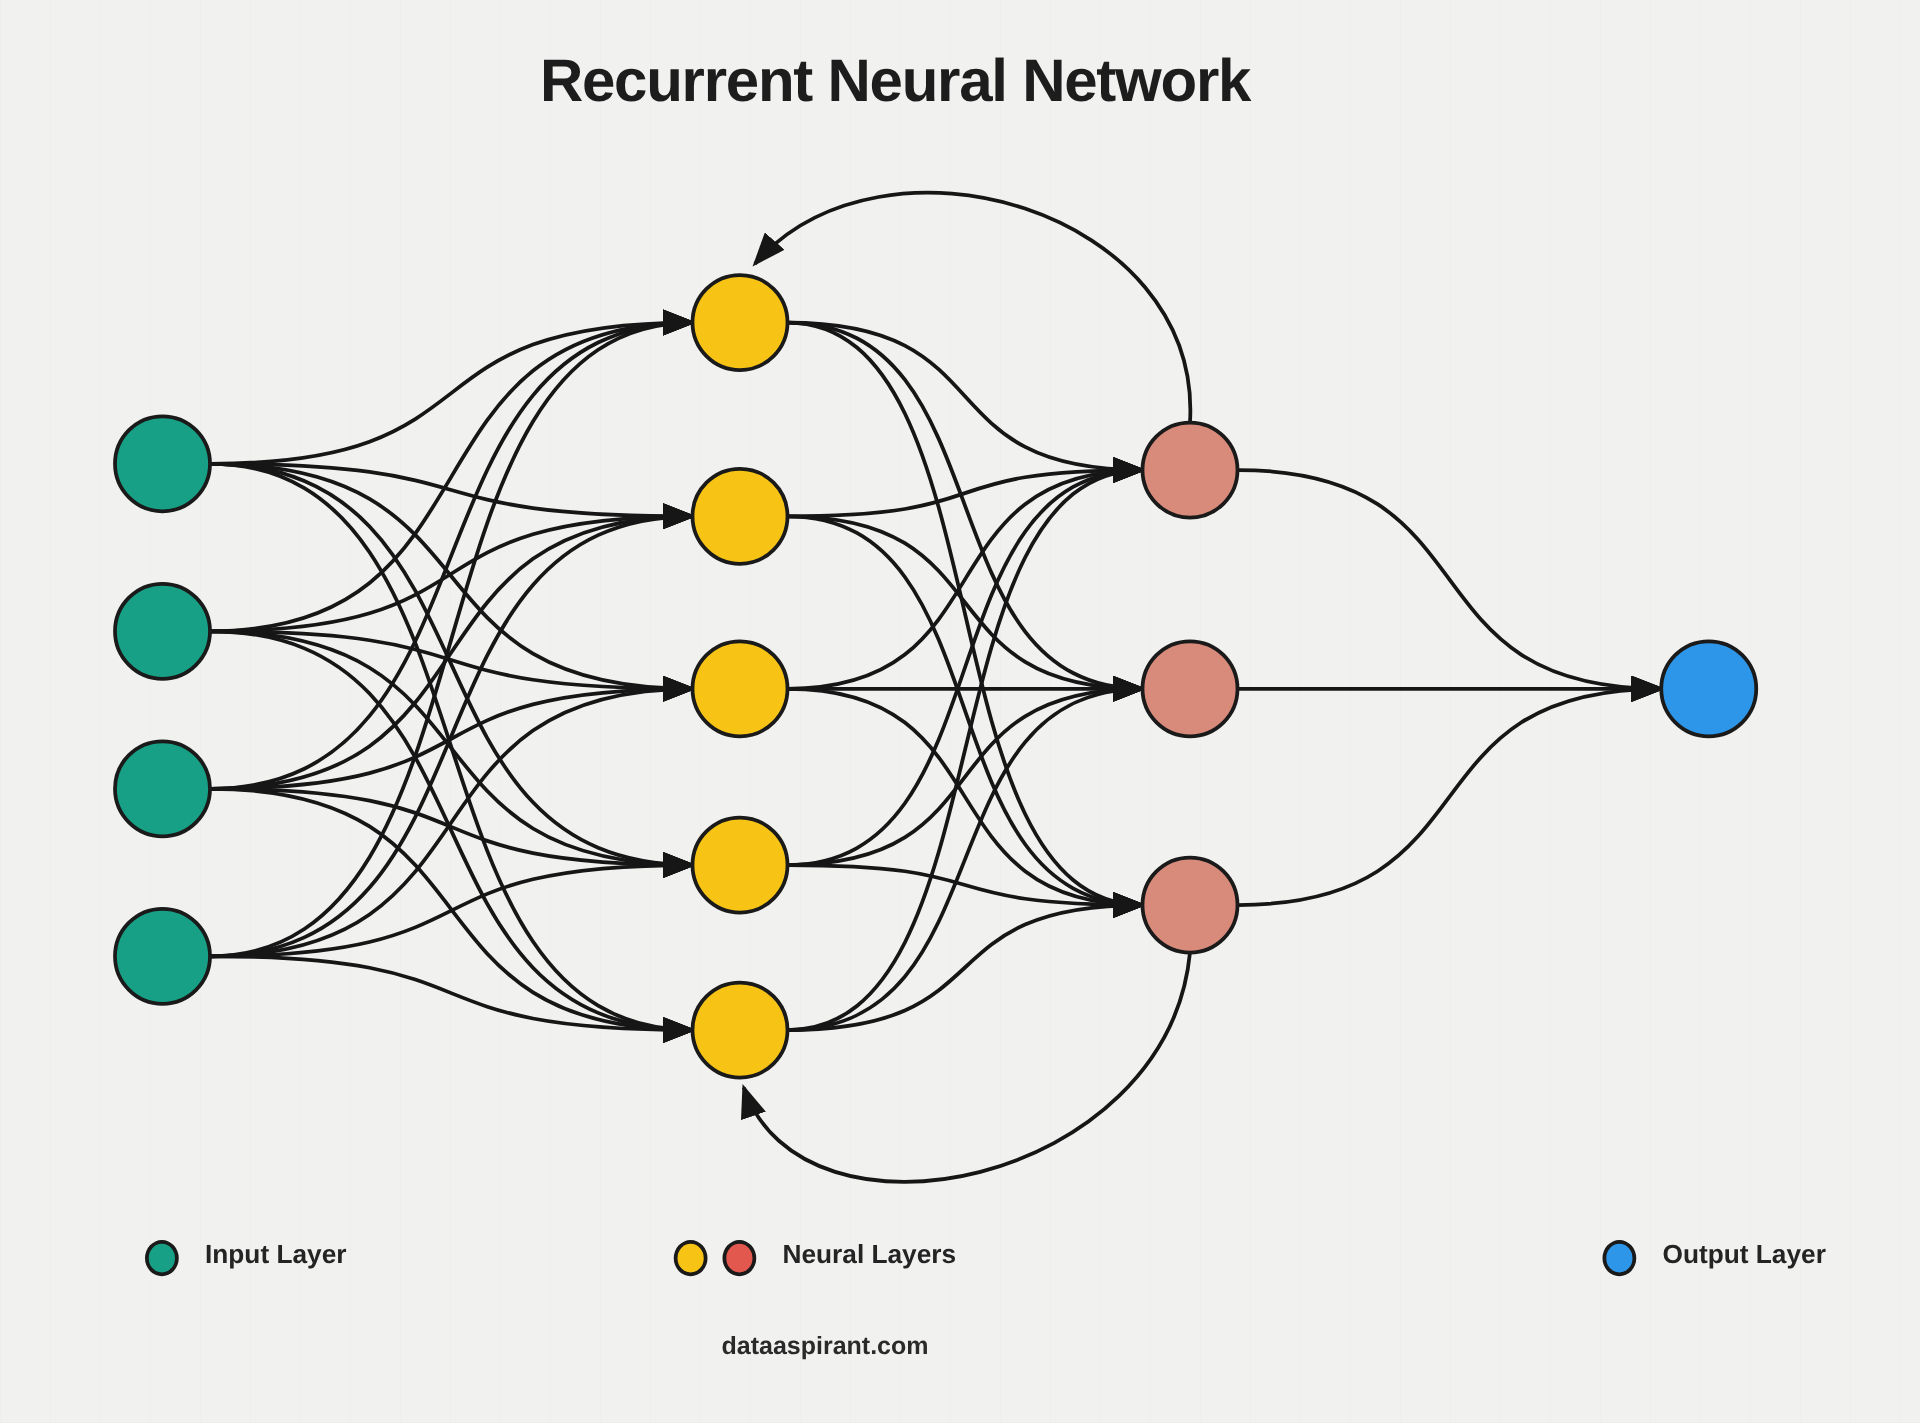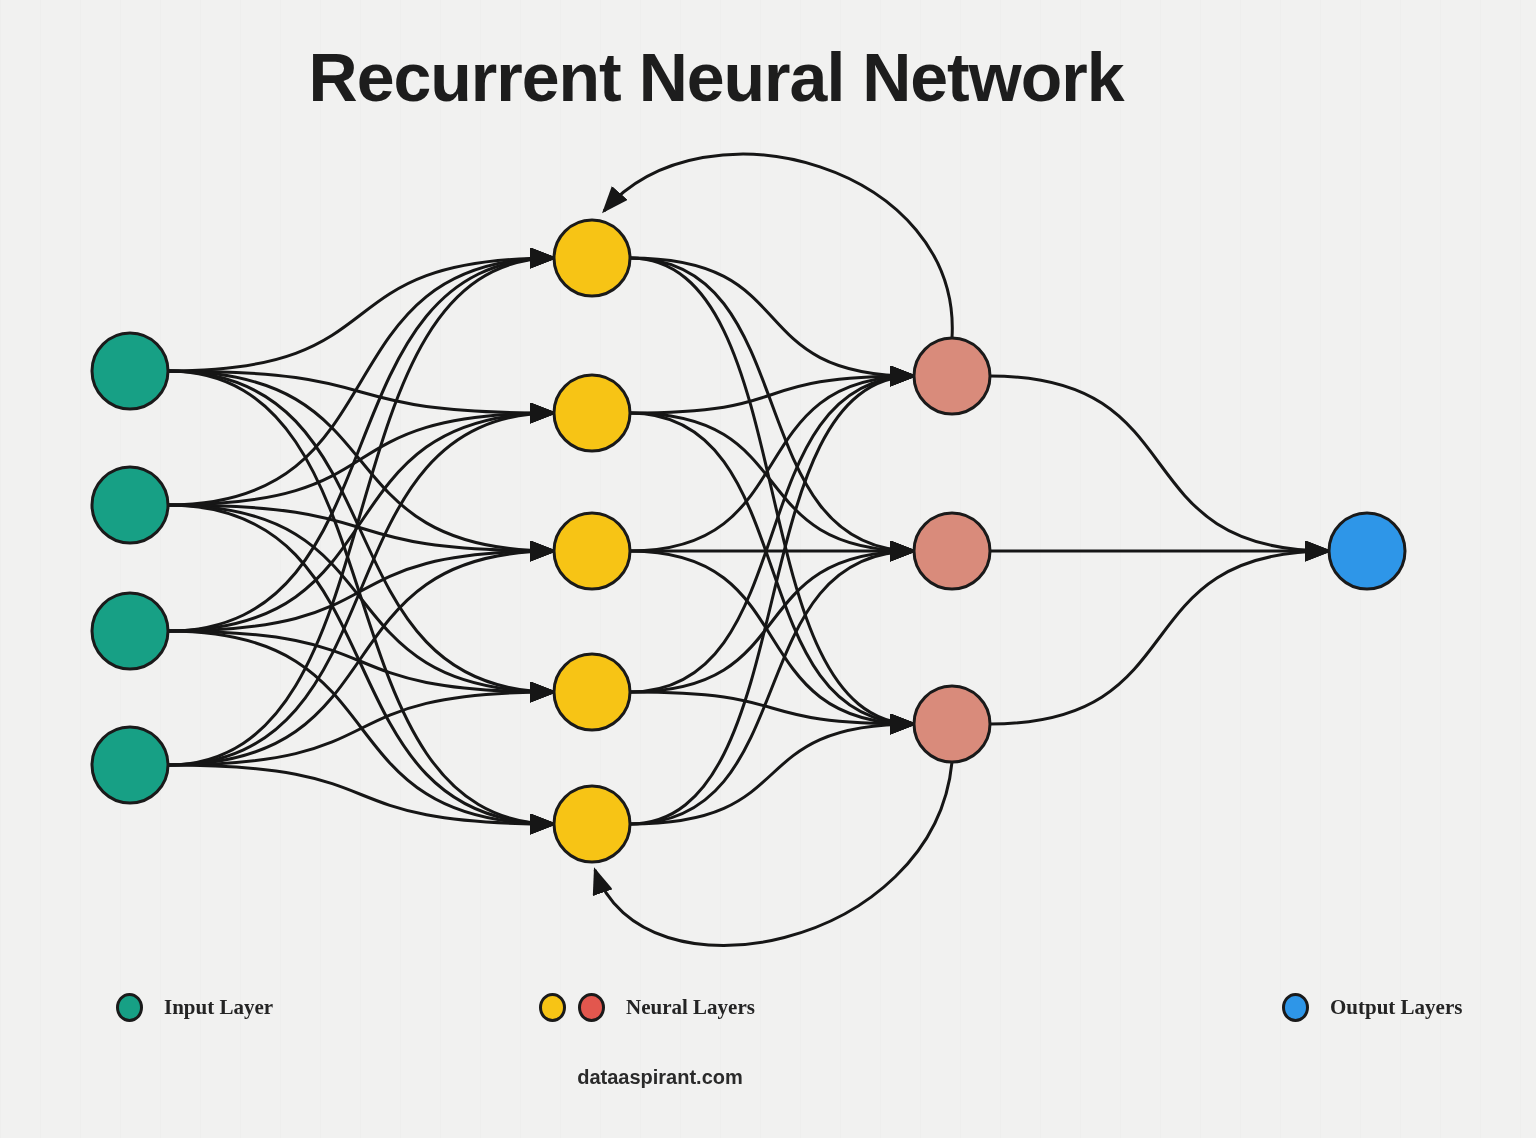--- a/index.html
+++ b/index.html
@@ -8,24 +8,24 @@
     position:relative;
     width:1536px;height:1138px;
     background:#F1F1F0;
     background-image:repeating-linear-gradient(90deg, rgba(0,0,0,0.012) 0 1px, transparent 1px 40px);
     font-family:"Liberation Sans", sans-serif;
     overflow:hidden;
   }
   .net-svg{position:absolute;left:0;top:0;width:100%;height:100%;}
   .page-title{
     position:absolute;top:38px;left:716px;transform:translateX(-50%);
-    margin:0;font-size:68px;font-weight:800;color:#1d1d1d;
+    margin:0;font-size:48px;font-weight:800;color:#1d1d1d;
     letter-spacing:-1px;white-space:nowrap;
   }
-  .legend-item{position:absolute;display:flex;align-items:center;height:30px;font-family:Liberation Serif, serif;}
+  .legend-item{position:absolute;display:flex;align-items:flex-start;height:30px;}
   .swatch{
     width:27px;height:29px;border-radius:50%;
     border:3px solid #1a1a1a;box-sizing:border-box;flex:0 0 auto;
   }
   .swatch + .swatch{margin-left:12px;}
   .legend-label{
     margin-left:21px;font-size:21px;font-weight:700;color:#242424;white-space:nowrap;
   }
   .footer-credit{
     position:absolute;top:1066px;left:660px;transform:translateX(-50%);
@@ -106,18 +106,18 @@
   </div>
 
   <div class="legend-item" style="left:539px;top:992px;">
     <span class="swatch" style="background: rgb(247, 196, 21);"></span>
     <span class="swatch" style="background: rgb(226, 87, 78);"></span>
     <span class="legend-label">Neural Layers</span>
   </div>
 
   <div class="legend-item" style="left:1282px;top:992px;">
     <span class="swatch" style="background: rgb(46, 150, 232);"></span>
-    <span class="legend-label">Output Layers</span>
+    <span class="legend-label">Output Layer</span>
   </div>
 
   <div class="footer-credit">dataaspirant.com</div>
 
 </div>
 
 </body></html>

